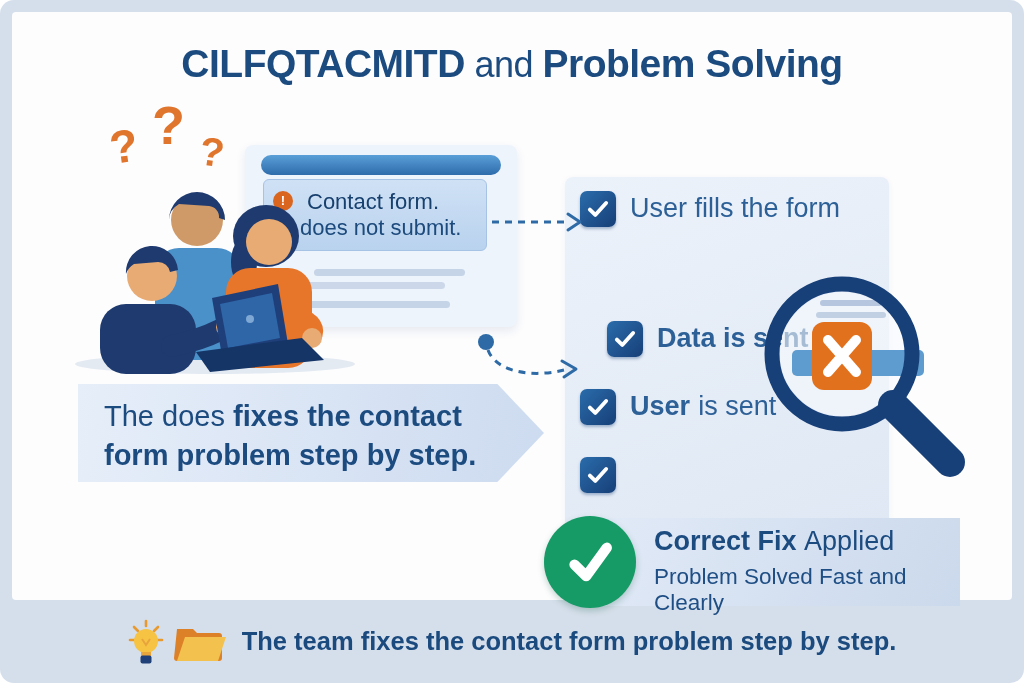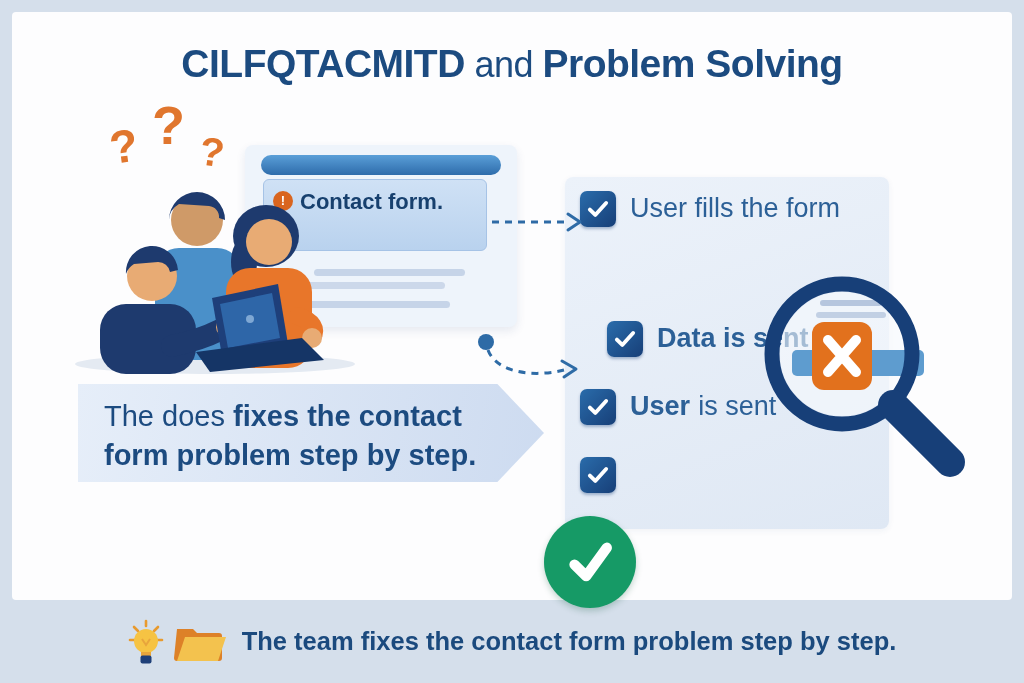--- a/index.html
+++ b/index.html
@@ -1,39 +1,39 @@
 <!DOCTYPE html>
 <html><head>
 <meta charset="utf-8">
 <style>
   * { margin:0; padding:0; box-sizing:border-box; }
   html,body { width:1024px; height:683px; }
   body { font-family:"Liberation Sans", sans-serif; }
 
-  .canvas { position:relative; width:1024px; height:683px; background:#d5dfeb; overflow:hidden; }
+  .canvas { position:relative; width:1024px; height:683px; background:#d5dfeb; overflow:hidden;border-radius:14px; }
   .card   { position:absolute; left:12px; top:12px; width:1000px; height:588px; background:#fdfdfe; border-radius:4px; }
 
   
   .title-row { position:absolute; left:0; top:30px; width:100%; text-align:center;
                color:#1c4b80; font-size:39px; letter-spacing:-0.5px; white-space:nowrap; }
   .title-row .b { font-weight:700; }
   .title-row .n { font-weight:400; font-size:36px; }
 
   
   .browser { position:absolute; left:233px; top:133px; width:272px; height:182px; z-index:2;
              background:#eef4fb; border-radius:8px; box-shadow:0 4px 10px rgba(30,60,120,.10); }
   .topbar  { position:absolute; left:16px; top:10px; width:240px; height:20px; border-radius:11px;
              background:linear-gradient(180deg,#5a9fd8,#2e6cab); }
   .alert   { position:absolute; left:18px; top:34px; width:224px; height:72px;
              background:linear-gradient(180deg,#cfe1f5,#b9d2ee); border:1px solid #a6c3e6; border-radius:6px;
              padding:9px 8px 0 36px; line-height:1.18; }
   .alert-badge { position:absolute; left:9px; top:11px; width:20px; height:20px; border-radius:50%;
              background:#d9651f; color:#fff; font-size:13px; font-weight:700;
              display:flex; align-items:center; justify-content:center; }
-  .alert-l1 { font-size:22px; font-weight:700; color:#17406e; }
+  .alert-l1 { font-size:22px; font-weight:400; color:#17406e;margin-left:7px; }
   .alert-l2 { font-size:22px; font-weight:500; color:#1c4a7c; }
   .ph { position:absolute; height:7px; border-radius:4px; background:#c6d4e8; }
   .ph1 { left:69px; top:124px; width:151px; }
   .ph2 { left:47px; top:137px; width:153px; background:#ccd8ea; }
   .ph3 { left:55px; top:156px; width:150px; }
 
   
   .people { position:absolute; left:48px; top:86px; width:300px; height:280px; z-index:3; }
   .qmark  { font-weight:700; fill:#e0762e; font-family:"Liberation Sans", sans-serif; }
 
@@ -91,20 +91,21 @@
 
     <div class="title-row">
       <span class="b">CILFQTACMITD</span><span class="n"> and </span><span class="b">Problem Solving</span>
     </div>
 
     <div class="browser">
       <div class="topbar"></div>
       <div class="alert">
         <span class="alert-badge">!</span>
         <div class="alert-l1">Contact form.</div>
+        <div class="alert-l2">does not submit.</div>
       </div>
       <div class="ph ph1"></div>
       <div class="ph ph2"></div>
       <div class="ph ph3"></div>
     </div>
 
     <svg class="people" viewBox="0 0 300 280">
 
       <ellipse cx="155" cy="266" rx="140" ry="10" fill="#e4eaf2"></ellipse>
 
@@ -199,20 +200,26 @@
         <path d="M74,70 L102,102 M102,70 L74,102" stroke="#fff" stroke-width="10" stroke-linecap="round"></path>
       </g>
       <circle cx="88" cy="84" r="70" stroke="#173f78" stroke-width="15" fill="none"></circle>
       <line x1="139" y1="135" x2="196" y2="192" stroke="#173f78" stroke-width="30" stroke-linecap="round"></line>
     </svg>
 
     <div class="banner">
       <span class="lead">The does </span><span class="emph">fixes the contact form problem step by step.</span>
     </div>
 
+    <div class="success-rect">
+      <div class="success-h">
+        <span class="hb">Correct Fix</span><span class="hr">Applied</span>
+      </div>
+      <div class="success-s">Problem Solved Fast and Clearly</div>
+    </div>
     <div class="success-circle">
       <svg width="62" height="62" viewBox="0 0 48 48">
           <path d="M12,26 l9,9 L37,13" stroke="#fff" stroke-width="8" fill="none" stroke-linecap="round" stroke-linejoin="round"></path>
         </svg>
     </div>
 
   </div>
 
   <div class="footer">
     <svg width="36" height="46" viewBox="0 0 36 46">

